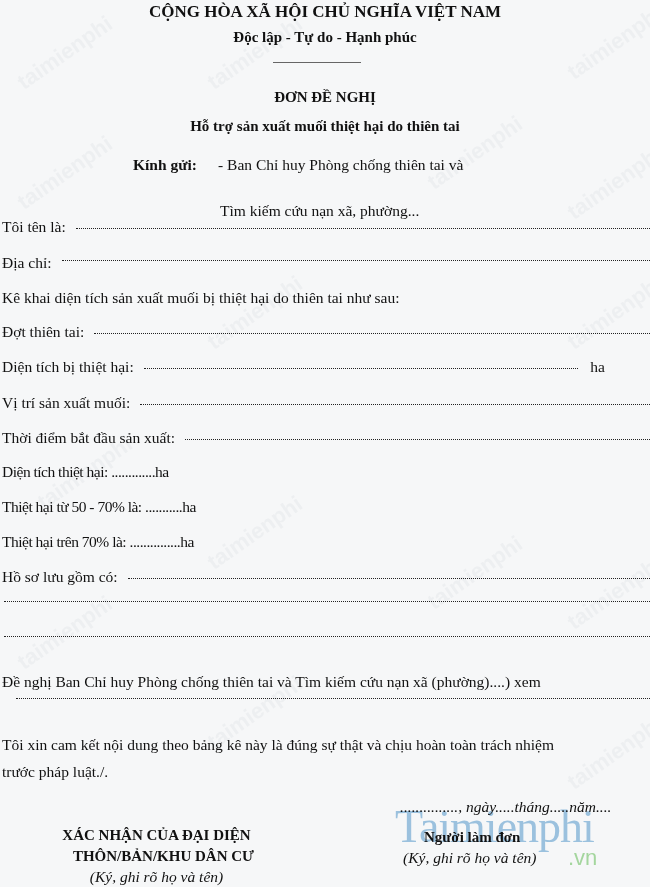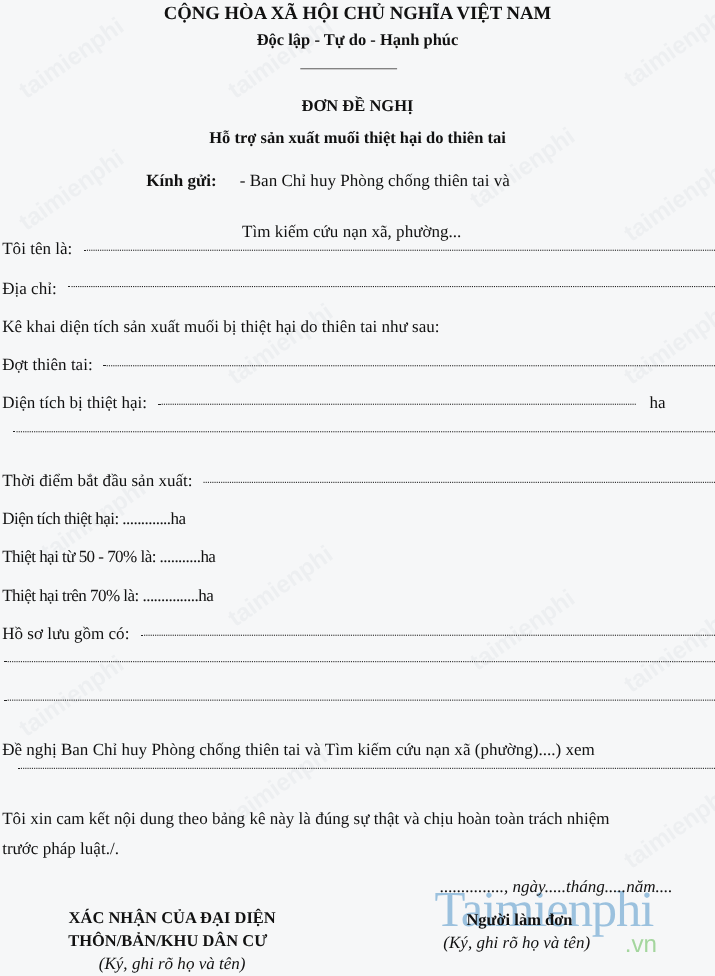--- a/index.html
+++ b/index.html
@@ -80,20 +80,21 @@
 <div class="row" style="top:323px;">
   <span>Đợt thiên tai:</span>
   <span class="dots"></span>
 </div>
 <div class="row" style="top:358px;">
   <span>Diện tích bị thiệt hại:</span>
   <span class="dots"></span>
   <span class="unit">ha</span>
 </div>
 <div class="row" style="top:394px;">
+  <span>Vị trí sản xuất muối:</span>
   <span class="dots"></span>
 </div>
 <div class="row" style="top:429px;">
   <span>Thời điểm bắt đầu sản xuất:</span>
   <span class="dots"></span>
 </div>
 <div class="row" style="top:463px;">
   <span class="inline-dots">Diện tích thiệt hại: .............ha</span>
 </div>
 <div class="row" style="top:498px;">
@@ -125,16 +126,16 @@
 </div>
 <div class="row" style="top:763px;">
   <span>trước pháp luật./.</span>
 </div>
 
 <div class="logo">Taimienphi</div>
 <div class="logo-vn">.vn</div>
 
 <div class="abs italic body" style="left:400px;top:798px;">..............., ngày.....tháng.....năm....</div>
 <div class="abs bold h2" style="left:44px;top:827px;width:225px;text-align:center;">XÁC NHẬN CỦA ĐẠI DIỆN</div>
-<div class="abs bold h2" style="left:40px;top:848px;width:225px;text-align:center;">THÔN/BẢN/KHU DÂN CƯ</div>
+<div class="abs bold h2" style="left:29px;top:848px;width:225px;text-align:right;">THÔN/BẢN/KHU DÂN CƯ</div>
 <div class="abs italic body" style="left:44px;top:868px;width:225px;text-align:center;">(Ký, ghi rõ họ và tên)</div>
 <div class="abs bold h2" style="left:424px;top:829px;">Người làm đơn</div>
 <div class="abs italic body" style="left:403px;top:849px;">(Ký, ghi rõ họ và tên)</div>
 
 </body></html>

